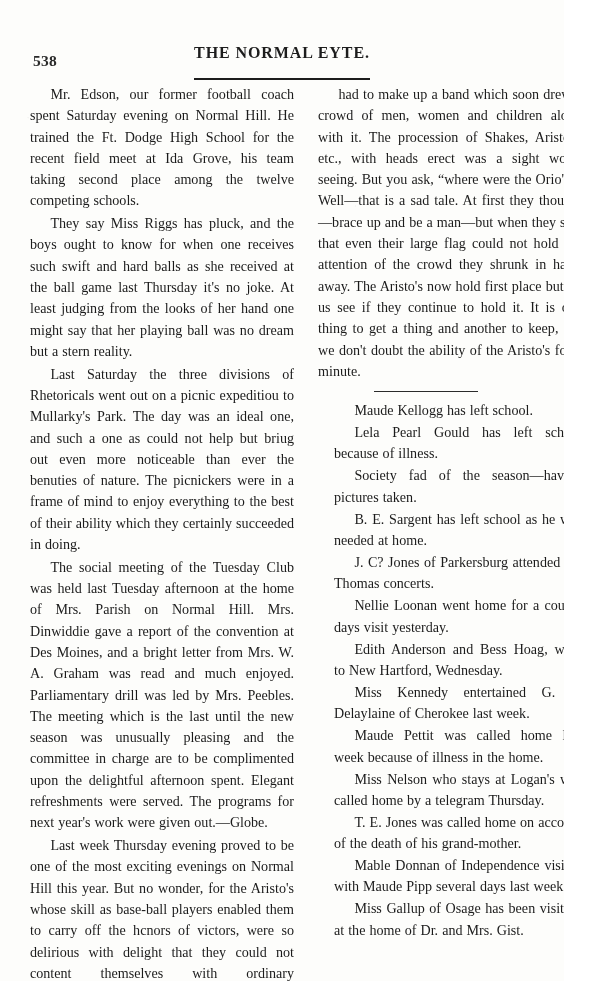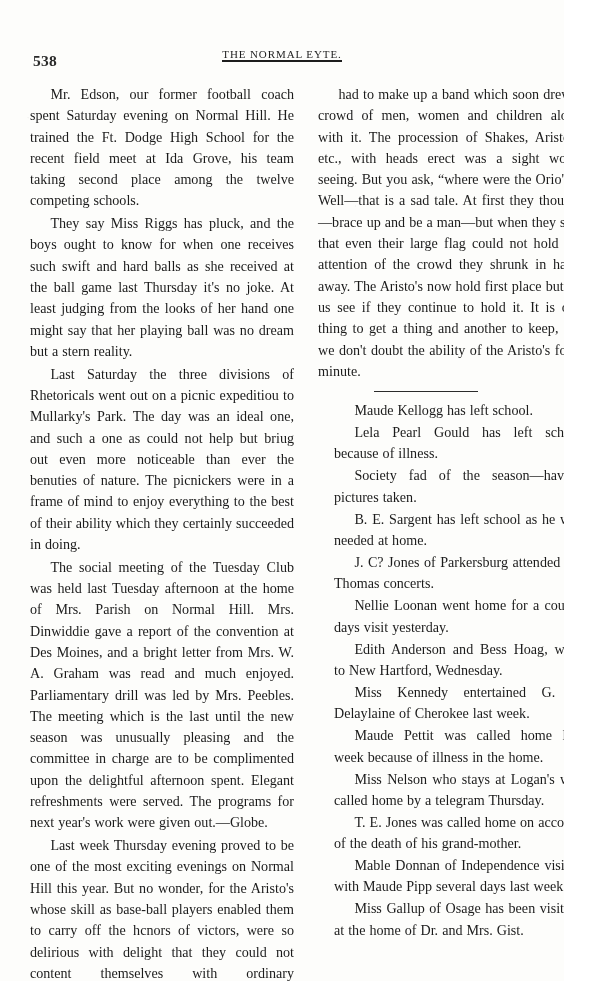--- a/index.html
+++ b/index.html
@@ -46,25 +46,25 @@
   .running-title-wrap {
     position: absolute;
     left: 0;
     right: 0;
     top: 0;
     text-align: center;
   }
   .running-title {
     display: inline-block;
     font-family: "Liberation Serif", serif;
-    font-size: 11px;
-    font-weight: normal;
+    font-size: 16px;
+    font-weight: bold;
     letter-spacing: 0.9px;
     color: #1d1d1d;
-    padding-bottom: 0;
+    padding-bottom: 16px;
     border-bottom: 2.2px solid #1d1d1d;
   }
 
   
   .columns {
     position: absolute;
     top: 84px;
     left: 30px;
     width: 552px;
     height: 880px;

